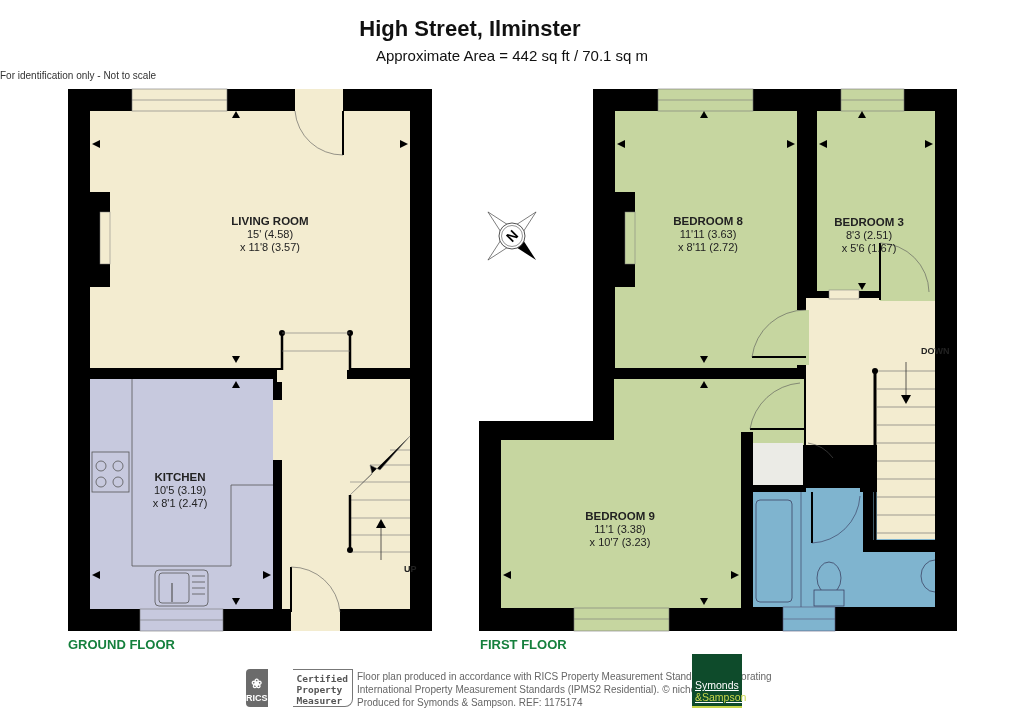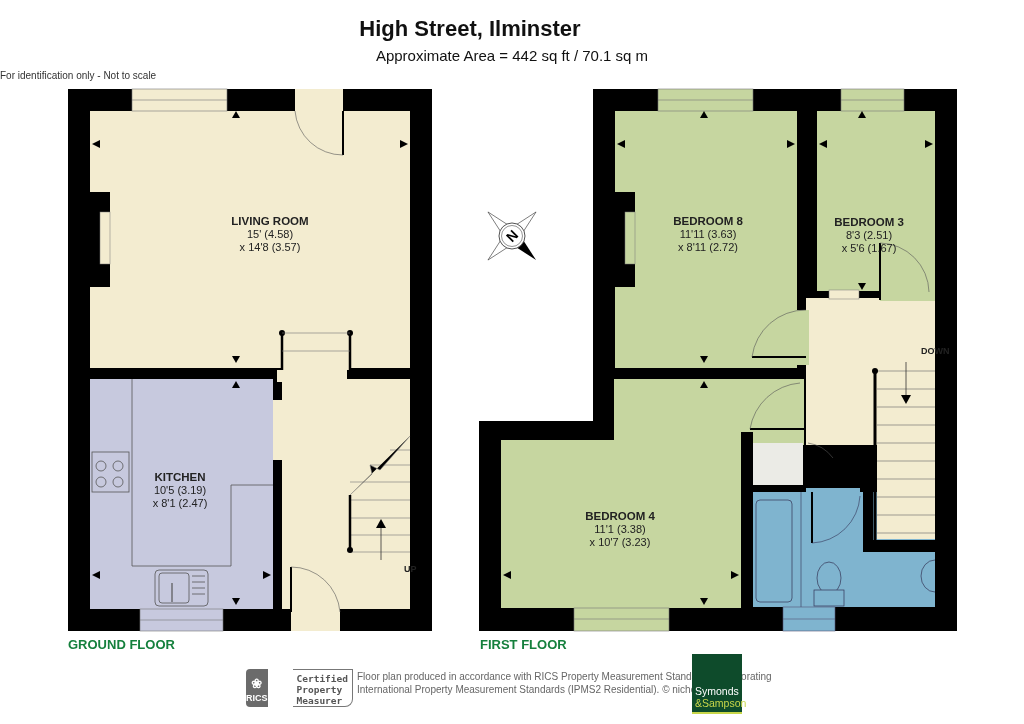--- a/index.html
+++ b/index.html
@@ -10,21 +10,21 @@
   svg.plan { position:absolute; left:0; top:0; }
   .room-label { position:absolute; text-align:center; font-size:11px; line-height:13px; color:#222; transform:translateX(-50%); white-space:nowrap; }
   .room-label .name { font-weight:bold; font-size:11.5px; }
   .floor-label { position:absolute; font-weight:bold; font-size:13px; color:#15803d; }
   .stair-label { position:absolute; font-weight:bold; font-size:9px; color:#222;padding-left:31px; }
   .rics { position:absolute; left:246px; top:669px; width:104px; height:38px; display:flex; }
   .rics .logo { width:42px; height:38px; background:#6b6b6b; color:#fff; font-weight:bold; font-size:9px; display:flex; flex-direction:column; align-items:center; justify-content:flex-end; padding-bottom:4px; box-sizing:border-box; border-radius:4px 0 0 4px; }
   .rics .logo .glyph { font-size:13px; margin-bottom:2px; }
   .rics .cert { flex:1; border:1px solid #777; border-left:none; border-radius:0 0 8px 0; font-family:"DejaVu Sans Mono", monospace; font-size:9.5px; line-height:11px; color:#555; padding:3px 4px; box-sizing:border-box; font-weight:bold;margin-left:25px; }
   .footer-text { position:absolute; left:357px; top:670px; font-size:10px; line-height:13px; color:#666; }
-  .brand { position:absolute; left:692px; top:654px; width:50px; height:60px; background:#0e4b2b; color:#fff; font-size:10.5px; line-height:12px; display:flex; flex-direction:column; justify-content:flex-end; padding:0 0 3px 3px; box-sizing:border-box; border-bottom:2px solid #c8d64a; }
+  .brand { position:absolute; left:692px; top:654px; width:50px; height:54px; background:#0e4b2b; color:#fff; font-size:10.5px; line-height:12px; display:flex; flex-direction:column; justify-content:flex-end; padding:0 0 3px 3px; box-sizing:border-box; border-bottom:2px solid #c8d64a;text-decoration:underline; }
   .brand .amp { color:#c8d64a; }
 </style>
 </head>
 <body>
 
 <div class="title">High Street, Ilminster</div>
 <div class="subtitle">Approximate Area = 442 sq ft / 70.1 sq m</div>
 <div class="note">For identification only - Not to scale</div>
 
 <svg class="plan" width="1024" height="724" viewBox="0 0 1024 724">
@@ -209,39 +209,39 @@
       <polygon points="503,575 511,571 511,579"></polygon>
         <polygon points="739,575 731,571 731,579"></polygon>
         <polygon points="700,598 708,598 704,605"></polygon>
     </g>
   </g>
 </svg>
 
 <div class="room-label" style="left:239px;top:215px;margin-left:31px;">
   <div class="name">LIVING ROOM</div>
   <div>15' (4.58)</div>
-  <div>x 14'8 (3.57)</div>
+  <div>x 11'8 (3.57)</div>
 </div>
 <div class="room-label" style="left:180px;top:471px;">
   <div class="name">KITCHEN</div>
   <div>10'5 (3.19)</div>
   <div>x 8'1 (2.47)</div>
 </div>
 <div class="room-label" style="left:708px;top:215px;">
   <div class="name">BEDROOM 8</div>
   <div>11'11 (3.63)</div>
   <div>x 8'11 (2.72)</div>
 </div>
 <div class="room-label" style="left:869px;top:184px;margin-top:32px;">
   <div class="name">BEDROOM 3</div>
   <div>8'3 (2.51)</div>
   <div>x 5'6 (1.67)</div>
 </div>
 <div class="room-label" style="left:620px;top:510px;">
-  <div class="name">BEDROOM 4</div>
+  <div class="name">BEDROOM 9</div>
   <div>11'1 (3.38)</div>
   <div>x 10'7 (3.23)</div>
 </div>
 
 <div class="stair-label" style="left:373px;top:564px;">UP</div>
 <div class="stair-label" style="left:890px;top:346px;">DOWN</div>
 
 <div class="floor-label" style="left:68px;top:637px;">GROUND FLOOR</div>
 <div class="floor-label" style="left:480px;top:637px;">FIRST FLOOR</div>
 
@@ -252,17 +252,18 @@
   </div>
   <div class="cert">
     <div>Certified</div>
     <div>Property</div>
     <div>Measurer</div>
   </div>
 </div>
 <div class="footer-text">
   <div>Floor plan produced in accordance with RICS Property Measurement Standards incorporating</div>
   <div>International Property Measurement Standards (IPMS2 Residential).   © nichecom 2024.</div>
+  <div>Produced for Symonds &amp; Sampson.   REF: 1175174</div>
 </div>
 <div class="brand">
   <span>Symonds</span>
   <span class="amp">&amp;Sampson</span>
 </div>
 
 </body></html>

